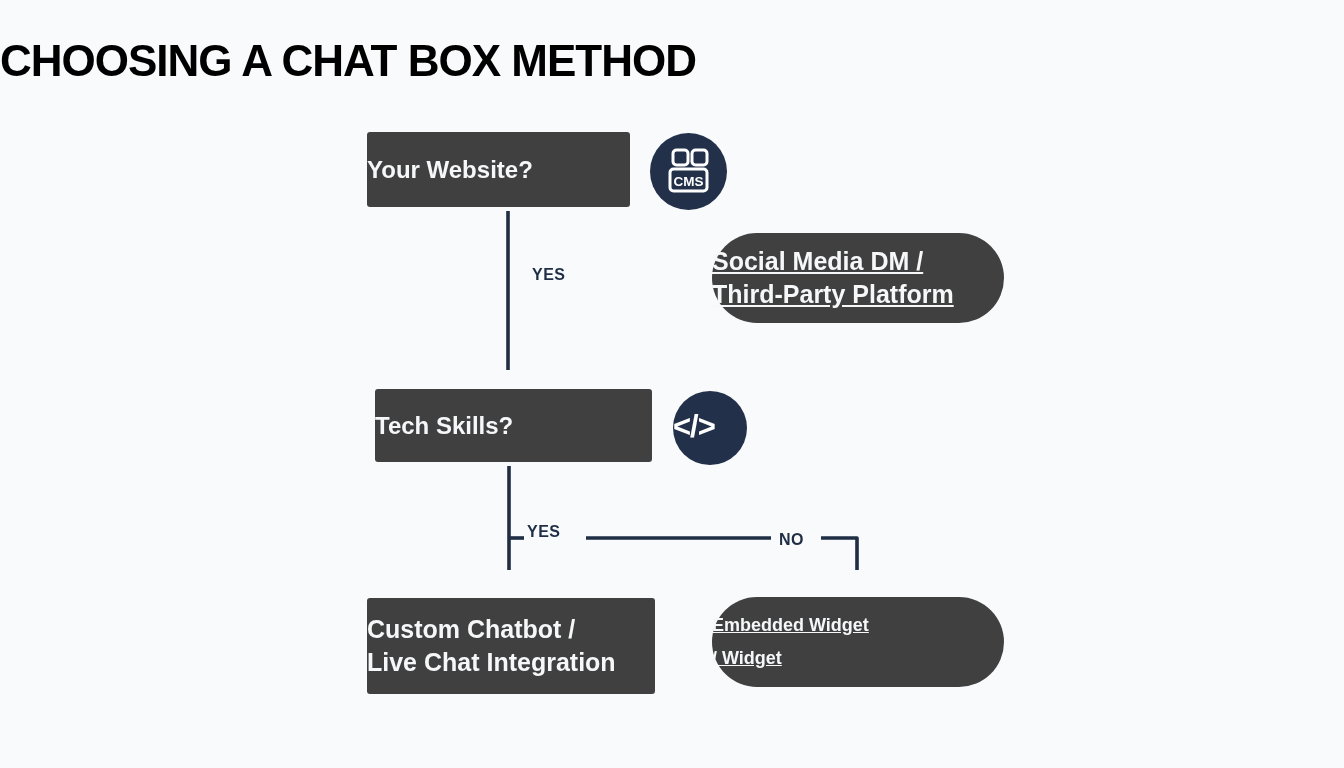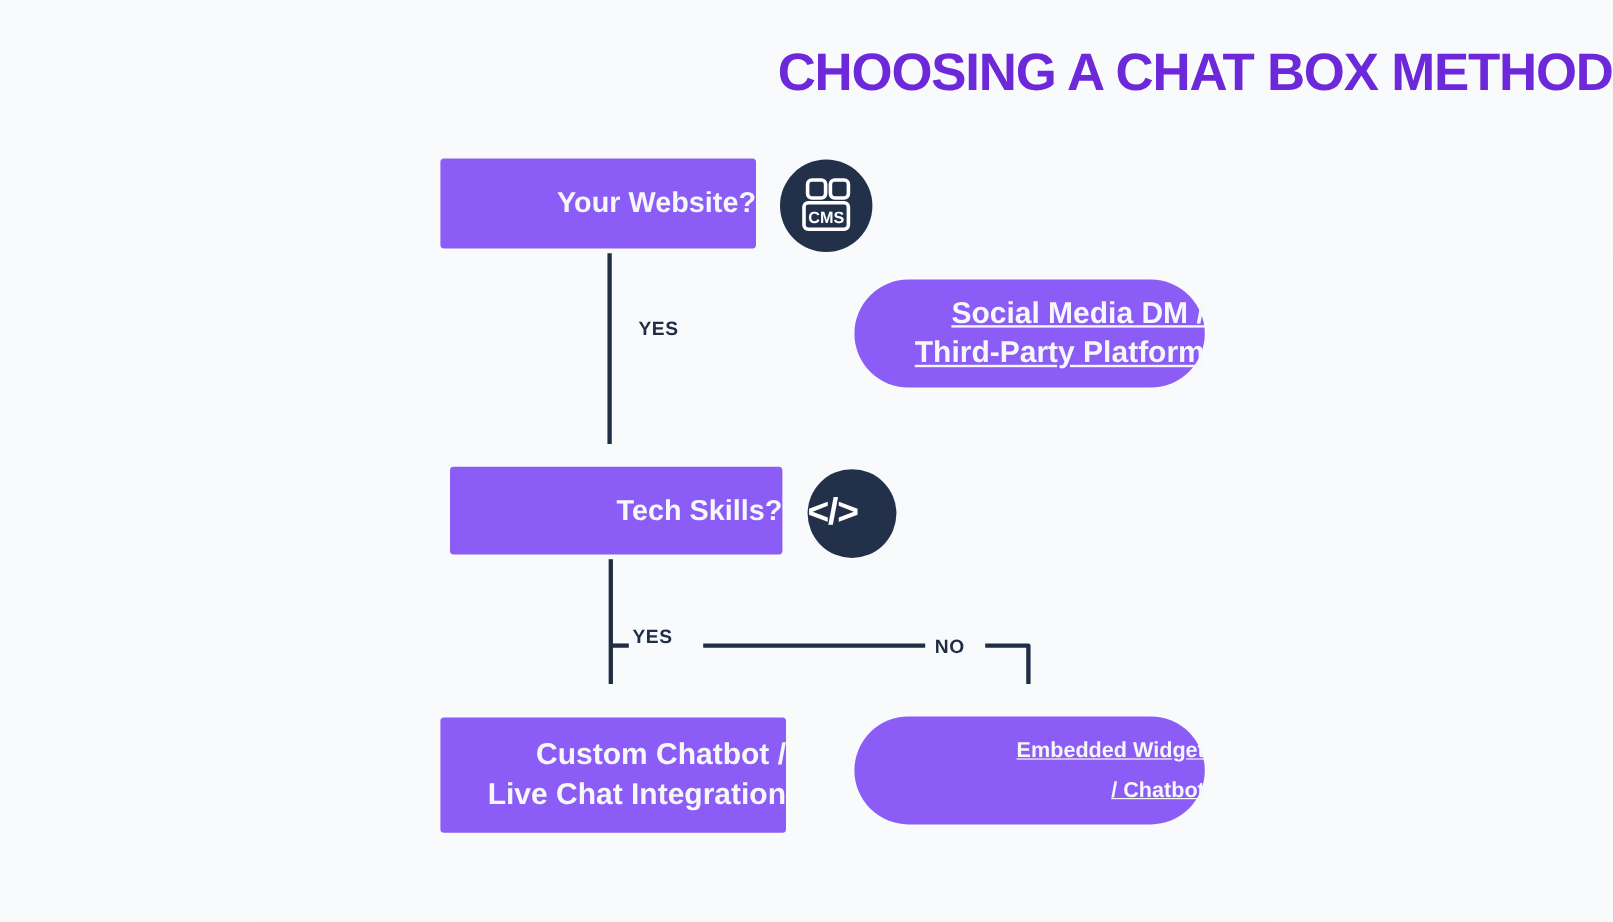--- a/index.html
+++ b/index.html
@@ -12,33 +12,33 @@
     width: 1344px;
     height: 768px;
     background: #f8fafb;
     overflow: hidden;
   }
   .title {
     position: absolute;
     left: 0; top: 36px;
     width: 100%;
     margin: 0;
-    text-align: right;
+    text-align: left;
     font-size: 44px;
     font-weight: bold;
     letter-spacing: -1px;
-    color: #6d28d9;
+    color: #000000;
   }
   .node {
     position: absolute;
-    background: #8b5cf6;
+    background: #404040;
     color: #f5f7f9;
     display: flex;
     flex-direction: column;
-    align-items: flex-end;
+    align-items: flex-start;
     justify-content: center;
     text-align: center;
     font-weight: bold;
     box-sizing: border-box;
   }
   .node .line { display: block; line-height: 33px; }
   .rect { border-radius: 3px; }
   .pill { border-radius: 46px; text-decoration: underline; }
 
   .node-your-website { left: 367px; top: 132px; width: 263px; height: 75px; font-size: 24px; }
@@ -117,21 +117,21 @@
     <span class="code-glyph">&lt;/&gt;</span>
   </div>
 
   <div class="node rect node-custom">
     <span class="line">Custom Chatbot /</span>
     <span class="line">Live Chat Integration</span>
   </div>
 
   <div class="node pill node-embedded">
     <span class="line">Embedded Widget</span>
-    <span class="line">/ Chatbot</span>
+    <span class="line">/ Widget</span>
   </div>
 
   <svg class="connectors" viewBox="0 0 1344 768">
     <defs>
       <marker id="arrowhead" viewBox="0 0 10 10" refX="8" refY="5" markerWidth="4.6" markerHeight="4.2" orient="auto-start-reverse">
         <path d="M0,0 L10,5 L0,10 z" fill="#1f2d45" stroke="none"></path>
       </marker>
     </defs>
     <path d="M508,211 L508,370" stroke="#1f2d45" stroke-width="3.6" marker-end="url(#arrowhead)"></path>
     <path d="M509,466 L509,570" stroke="#1f2d45" stroke-width="3.6" marker-end="url(#arrowhead)"></path>

